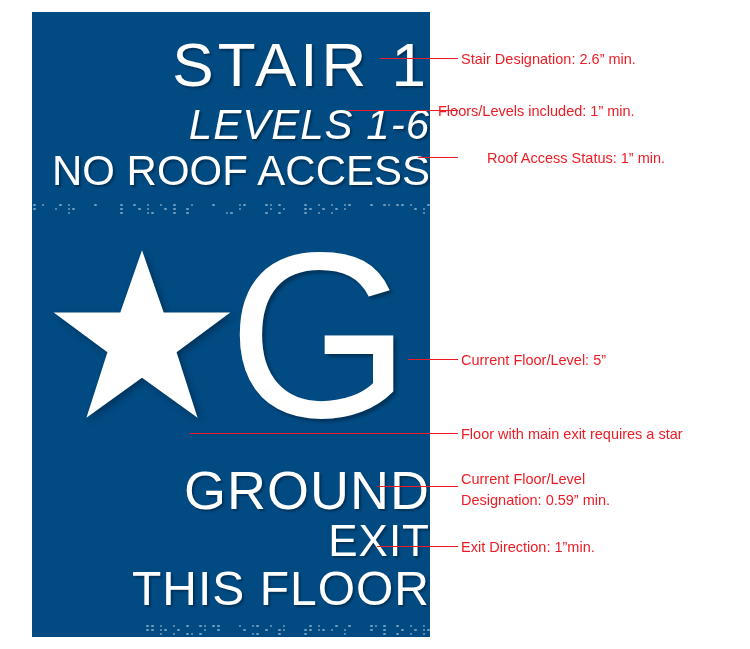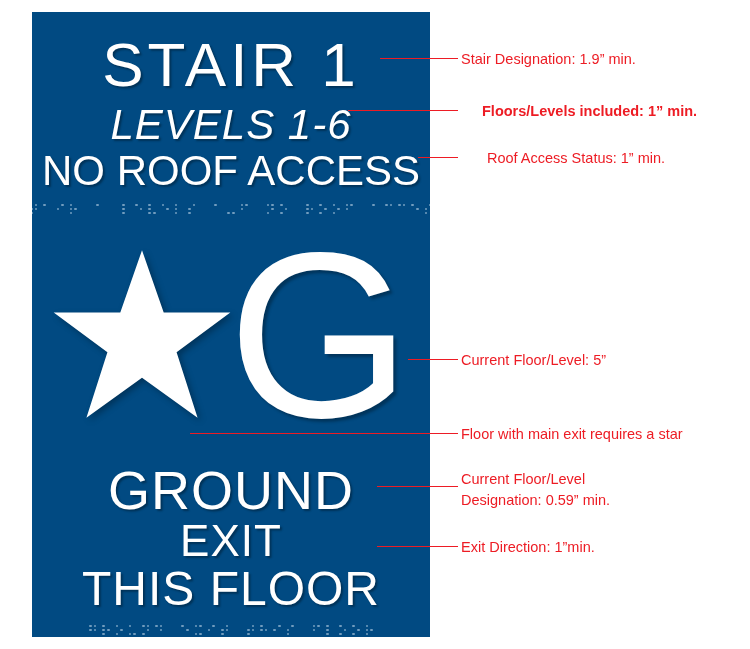--- a/index.html
+++ b/index.html
@@ -16,21 +16,21 @@
   .sign{
     position:absolute;
     left:32px; top:12px;
     width:398px; height:625px;
     background:#014A82;
     overflow:hidden;
   }
   .sign-inner{
     position:absolute;inset:0;
     display:flex;flex-direction:column;
-    align-items:center;
+    align-items:flex-end;
     border-radius:21px;
   }
 
   .sign-line{
     color:#ffffff;
     font-family:"Liberation Sans", sans-serif;
     font-weight:400;
     letter-spacing:0.5px;
     text-align:center;
     white-space:nowrap;
@@ -673,23 +673,23 @@
   </div>
 
   <div class="leader" style="left:380px; top:58px;  width:78px;"></div>
   <div class="leader" style="left:348px; top:110px; width:110px;"></div>
   <div class="leader" style="left:418px; top:157px; width:40px;"></div>
   <div class="leader" style="left:408px; top:359px; width:50px;"></div>
   <div class="leader" style="left:190px; top:433px; width:268px;"></div>
   <div class="leader" style="left:377px; top:486px; width:81px;"></div>
   <div class="leader" style="left:377px; top:546px; width:81px;"></div>
 
-  <div class="anno" style="left:461px; top:50px;">Stair Designation: 1.9” min.</div>
-
-  <div class="anno" style="left:482px; top:102px;font-weight:bold;">Floors/Levels included:  1”  min.</div>
+  <div class="anno" style="left:461px; top:50px;">Stair Designation: 2.6” min.</div>
+
+  <div class="anno" style="left:438px; top:102px;">Floors/Levels included:  1”  min.</div>
 
   <div class="anno" style="left:487px; top:149px;">Roof Access Status:  1” min.</div>
 
   <div class="anno" style="left:461px; top:351px;">Current Floor/Level:  5”</div>
 
   <div class="anno" style="left:461px; top:425px;">Floor with main exit requires a star</div>
 
   <div class="anno" style="left:461px; top:470px;">Current Floor/Level</div>
 
   <div class="anno" style="left:461px; top:491px;">Designation:  0.59” min.</div>

